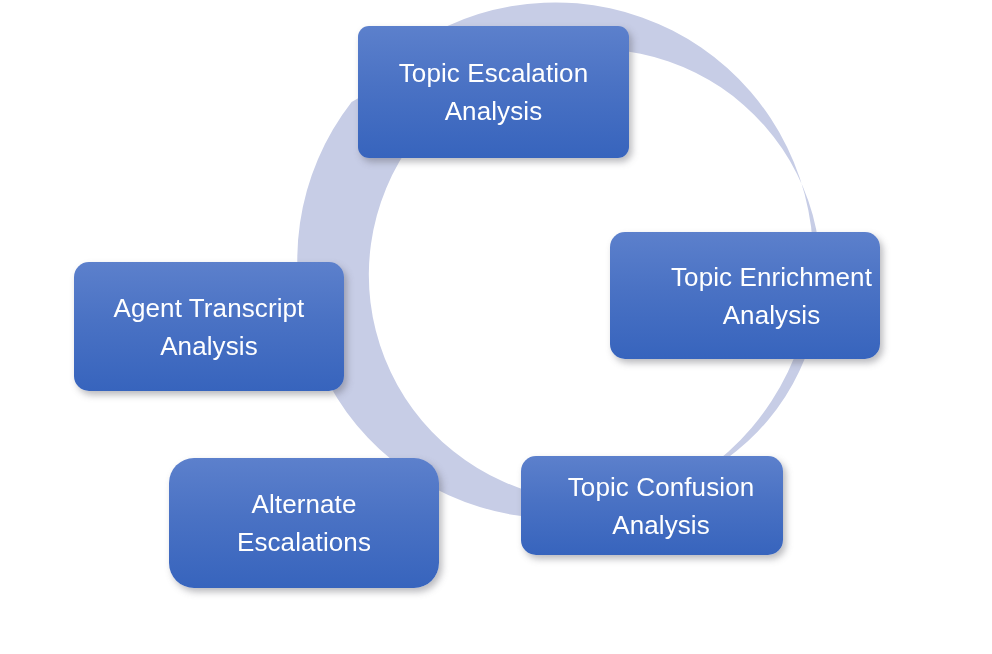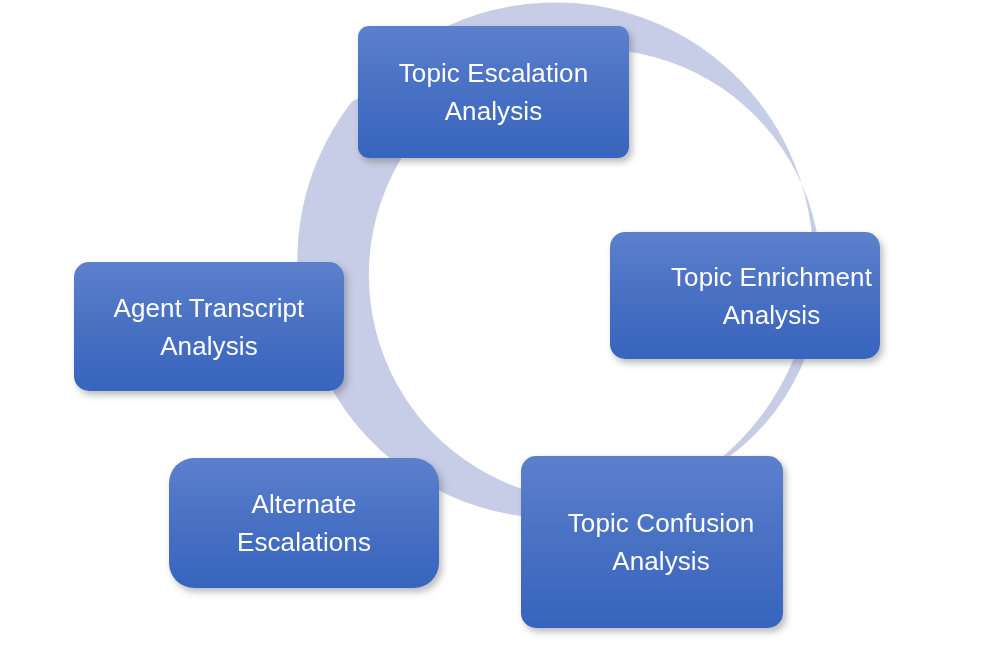--- a/index.html
+++ b/index.html
@@ -43,21 +43,21 @@
     line-height: 38px;
     letter-spacing: 0.1px;
     color: #ffffff;
     padding: 0 8px;
     white-space: pre-line;
   }
 
   
   #node-escalation   { left: 358px; top: 26px;  width: 271px; height: 132px; border-radius: 11px; }
   #node-enrichment   { left: 610px; top: 232px; width: 270px; height: 127px; justify-content: flex-end; }
-  #node-confusion    { left: 521px; top: 456px; width: 262px; height: 172px; padding-left: 18px; }
+  #node-confusion    { left: 521px; top: 456px; width: 262px; height: 99px; padding-left: 18px; }
   #node-alternate    { left: 169px; top: 458px; width: 270px; height: 130px; border-radius: 25px; }
   #node-transcript   { left: 74px;  top: 236px; width: 270px; height: 129px; margin-top: 26px; }
 </style>
 </head>
 <body>
 
 <div id="canvas">
 
   <svg id="cycle-arrow" viewBox="0 0 992 654" aria-hidden="true">
     <defs>

